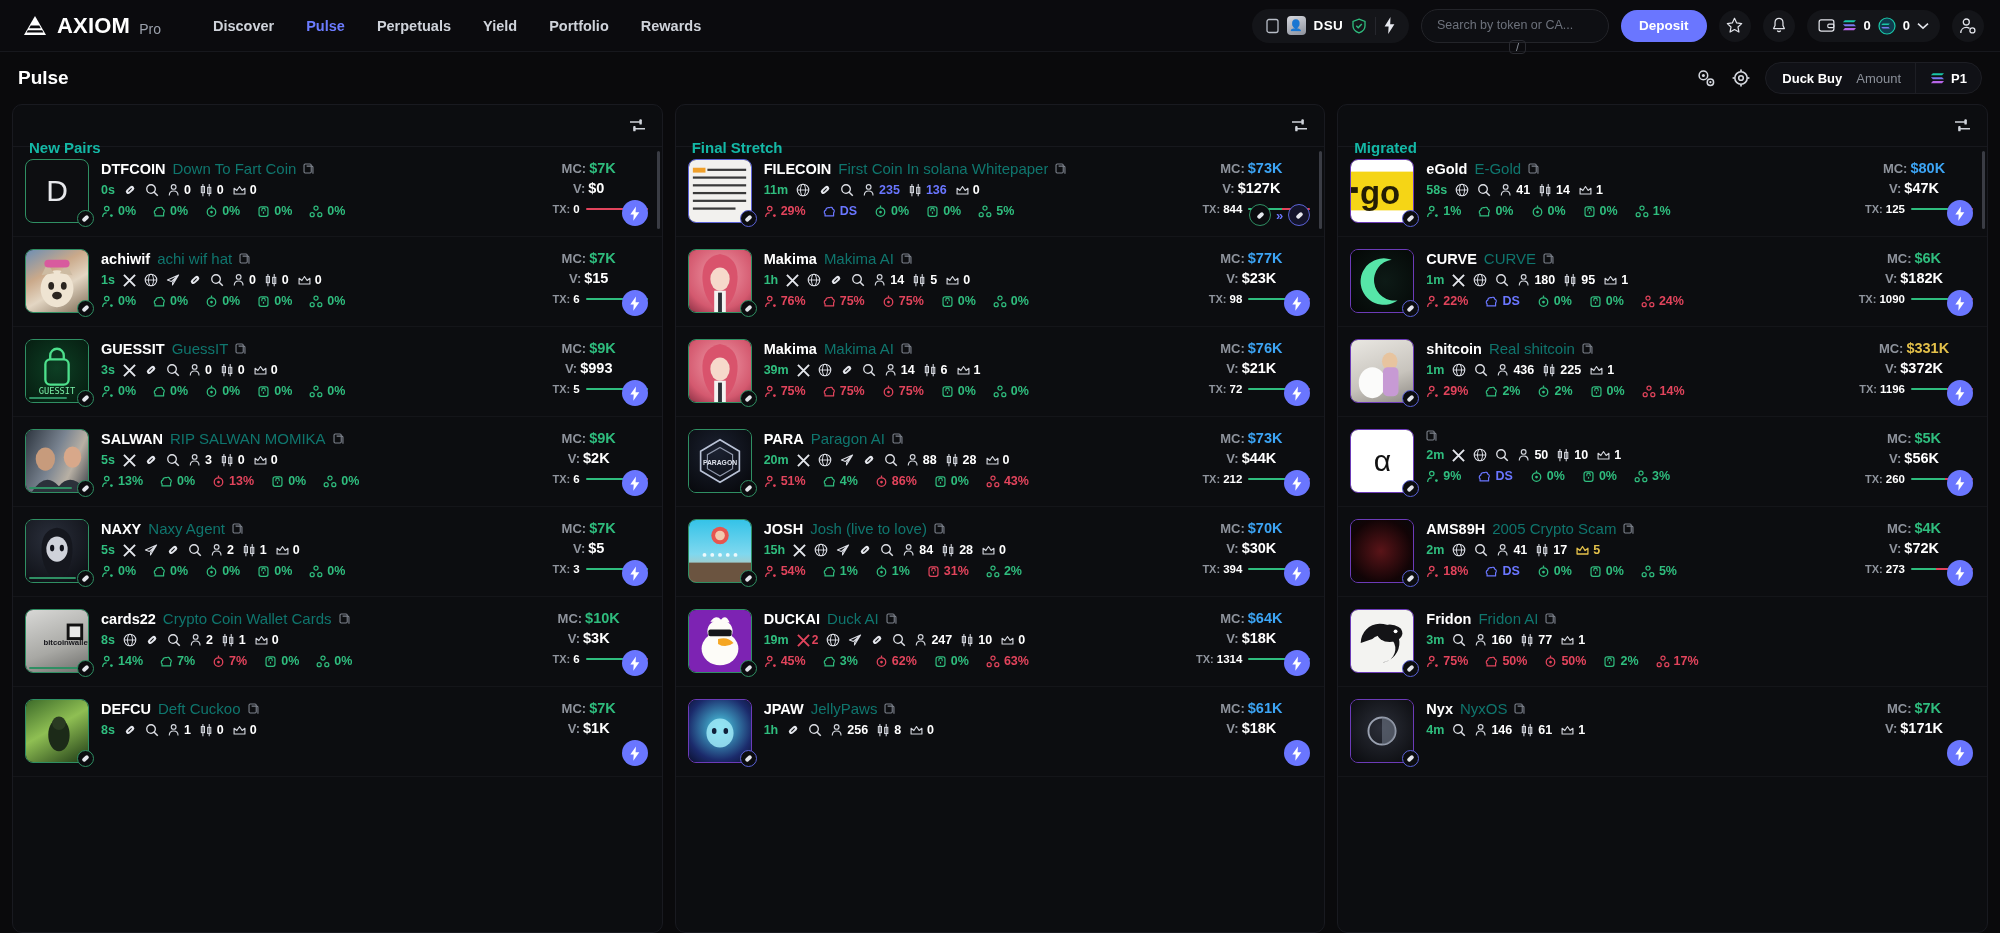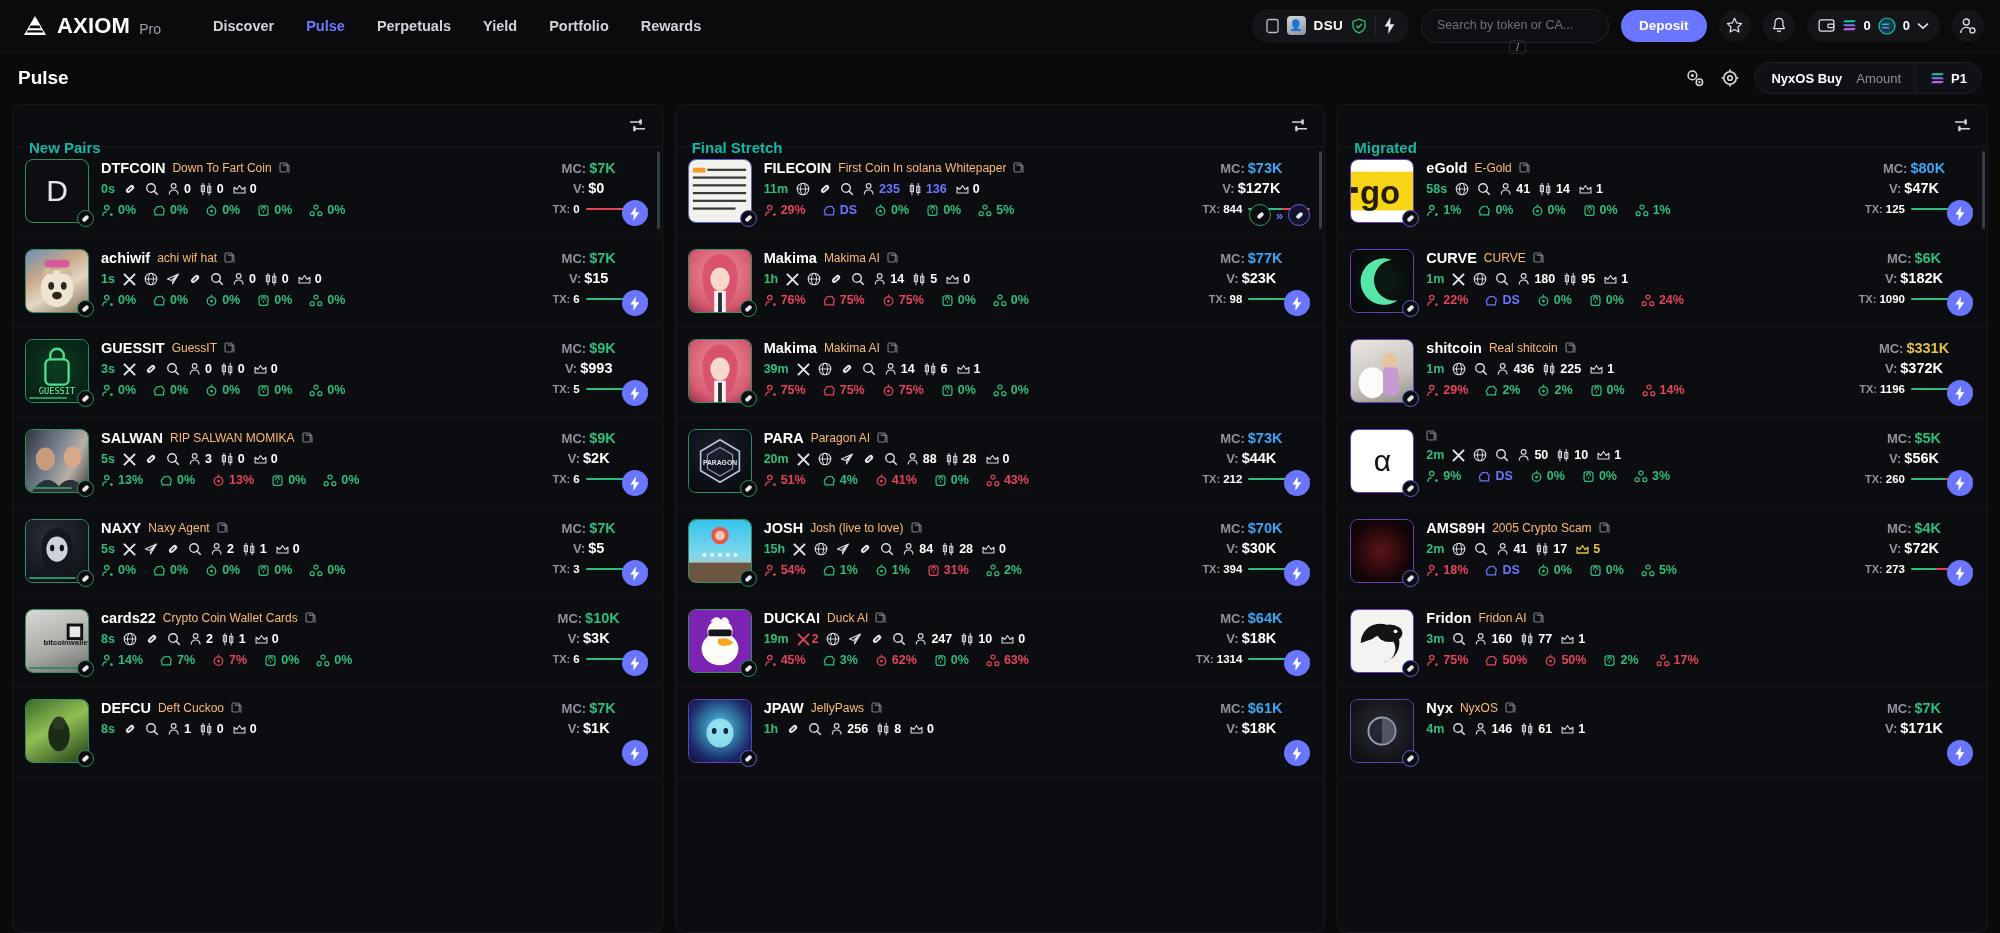--- a/index.html
+++ b/index.html
@@ -138,21 +138,21 @@
     width:17px;height:17px;border-radius:50%;
     background:#0b0c0f; border:1px solid #2f8f63;
     display:flex;align-items:center;justify-content:center;
   }
   .pill.blue { border-color:#5b62d6; }
   .progressline { position:absolute; left:3px; right:3px; bottom:3px; height:2px; background:#2f8f63; border-radius:2px;}
 
   .mid { flex:1 1 auto; min-width:0; padding-top:1px; }
   .line1 { display:flex; align-items:center; gap:7px; white-space:nowrap; }
   .tick { font-size:14.5px; font-weight:700; color:#fff; }
-  .tname { font-size:12px; color:#fdba74; font-weight:400; overflow:hidden; text-overflow:ellipsis;}
+  .tname { font-size:15px; color:#0f766e; font-weight:400; overflow:hidden; text-overflow:ellipsis;}
   .line2 { display:flex; align-items:center; gap:8px; margin-top:6px; white-space:nowrap;}
   .age { font-size:12.5px; font-weight:700; color:#2fbd7e; }
   .soc { display:flex; align-items:center; color:#d7d9df; cursor:pointer; }
   .stat { display:flex; align-items:center; gap:3px; font-size:12.5px; font-weight:700; color:#fff;}
   .stat .n { color:#fff; }
   .stat.blue .n { color:#6a76ff; }
   .line3 { display:flex; align-items:center; gap:17px; margin-top:7px; white-space:nowrap;}
   .m { display:flex; align-items:center; gap:4px; font-size:12.5px; font-weight:700; }
   .m.g { color:#2fbd7e; }
   .m.r { color:#e2445c; }
@@ -297,21 +297,21 @@
       <circle cx="10" cy="10" r="6.2" fill="none" stroke="#d6d9e0" stroke-width="1.6"></circle>
       <circle cx="10" cy="10" r="2.3" fill="none" stroke="#d6d9e0" stroke-width="1.6"></circle>
       <g stroke="#d6d9e0" stroke-width="1.7">
         <line x1="10" y1="1.6" x2="10" y2="3.6"></line>
           <line x1="10" y1="16.4" x2="10" y2="18.4"></line>
         <line x1="1.6" y1="10" x2="3.6" y2="10"></line>
           <line x1="16.4" y1="10" x2="18.4" y2="10"></line>
       </g>
     </svg>
     <div class="qb-group">
-      <span class="qb-label">NyxOS Buy</span>
+      <span class="qb-label">Duck Buy</span>
       <span class="qb-amount">Amount</span>
       <span class="qb-div"></span>
       <span class="qb-p1">
         <svg width="15" height="13" viewBox="0 0 16 14">
           <path d="M3 1.4 H15 L12.9 3.6 H0.9 Z" fill="#19c6a8"></path>
           <path d="M0.9 5.6 H12.9 L15 7.8 H3 Z" fill="#7a7af0"></path>
           <path d="M3 9.8 H15 L12.9 12 H0.9 Z" fill="#b765e8"></path>
         </svg>
         <span>P1</span>
       </span>
@@ -1594,20 +1594,36 @@
               <span class="m g">
                 <svg width="14" height="13" viewBox="0 0 15 14">
                   <circle cx="7.5" cy="3.4" r="2.2" fill="none" stroke="#2fbd7e" stroke-width="1.3"></circle>
                   <circle cx="3.4" cy="10.4" r="2.2" fill="none" stroke="#2fbd7e" stroke-width="1.3"></circle>
                   <circle cx="11.6" cy="10.4" r="2.2" fill="none" stroke="#2fbd7e" stroke-width="1.3"></circle>
                 </svg>
                 <span>0%</span>
               </span>
             </div>
     </div>
+    <div class="right">
+      <div class="mc blue">MC:<b>$76K</b></div>
+      <div class="vv">V:<b>$21K</b></div>
+      <div class="txrow">
+      <span class="txlab">TX: <b>72</b></span>
+      <span class="bar">
+                <span class="gn" style="width:62%"></span>
+                <span class="rd" style="width:38%"></span>
+              </span>
+    </div>
+      <div class="buy">
+              <svg width="12" height="15" viewBox="0 0 12 16">
+                <path d="M7 0.4 L1 9 H4.6 L4.2 15.6 L10.6 6.6 H6.6 Z" fill="#fff"></path>
+              </svg>
+            </div>
+    </div>
   </div>
         <div class="row">
     <div class="thumbwrap">
     <div class="thumb ">
               <div class="art" style="background:radial-gradient(circle at 45% 35%,#1b2130,#050609)"></div>
       <svg class="art" viewBox="0 0 64 64">
                 <path d="M32 10 L52 22 V42 L32 54 L12 42 V22 Z" fill="none" stroke="#b9c2d6" stroke-width="1.7"></path>
                 <path d="M32 18 L45 25.5 V40 L32 47.5 L19 40 V25.5 Z" fill="none" stroke="#8d95a8" stroke-width="1.2"></path>
                 <text x="32" y="36" font-size="7" fill="#dfe3ec" text-anchor="middle" font-family="sans-serif" font-weight="700">PARAGON</text>
               </svg>
@@ -1697,21 +1713,21 @@
                   <path d="M2.2 9.4 c-1.3 -.9 -1.1 -3.3 .8 -3.9 c.1 -2 2 -3.2 3.9 -2.6 c1.3 -1 3.4 -.3 3.6 1.5 c1.8 .3 2.2 2.9 .9 4 V11.8 H2.2 Z" fill="none" stroke="#2fbd7e" stroke-width="1.3" stroke-linejoin="round"></path>
                 </svg>
                 <span>4%</span>
               </span>
               <span class="m r">
                 <svg width="13" height="13" viewBox="0 0 14 14">
                   <circle cx="7" cy="7.6" r="4.6" fill="none" stroke="#e2445c" stroke-width="1.35"></circle>
                   <circle cx="7" cy="7.6" r="1.5" fill="#e2445c"></circle>
                   <line x1="7" y1="0.6" x2="7" y2="3" stroke="#e2445c" stroke-width="1.4"></line>
                 </svg>
-                <span>41%</span>
+                <span>86%</span>
               </span>
               <span class="m g">
                 <svg width="13" height="13" viewBox="0 0 14 14">
                   <rect x="2.2" y="2" width="9.6" height="10.2" rx="2.2" fill="none" stroke="#2fbd7e" stroke-width="1.3"></rect>
                   <path d="M5.2 6.6 v-1.4 a1.8 1.8 0 0 1 3.6 0 v1.4" fill="none" stroke="#2fbd7e" stroke-width="1.2"></path>
                   <line x1="7" y1="7.4" x2="7" y2="9.4" stroke="#2fbd7e" stroke-width="1.3"></line>
                 </svg>
                 <span>0%</span>
               </span>
               <span class="m r">

